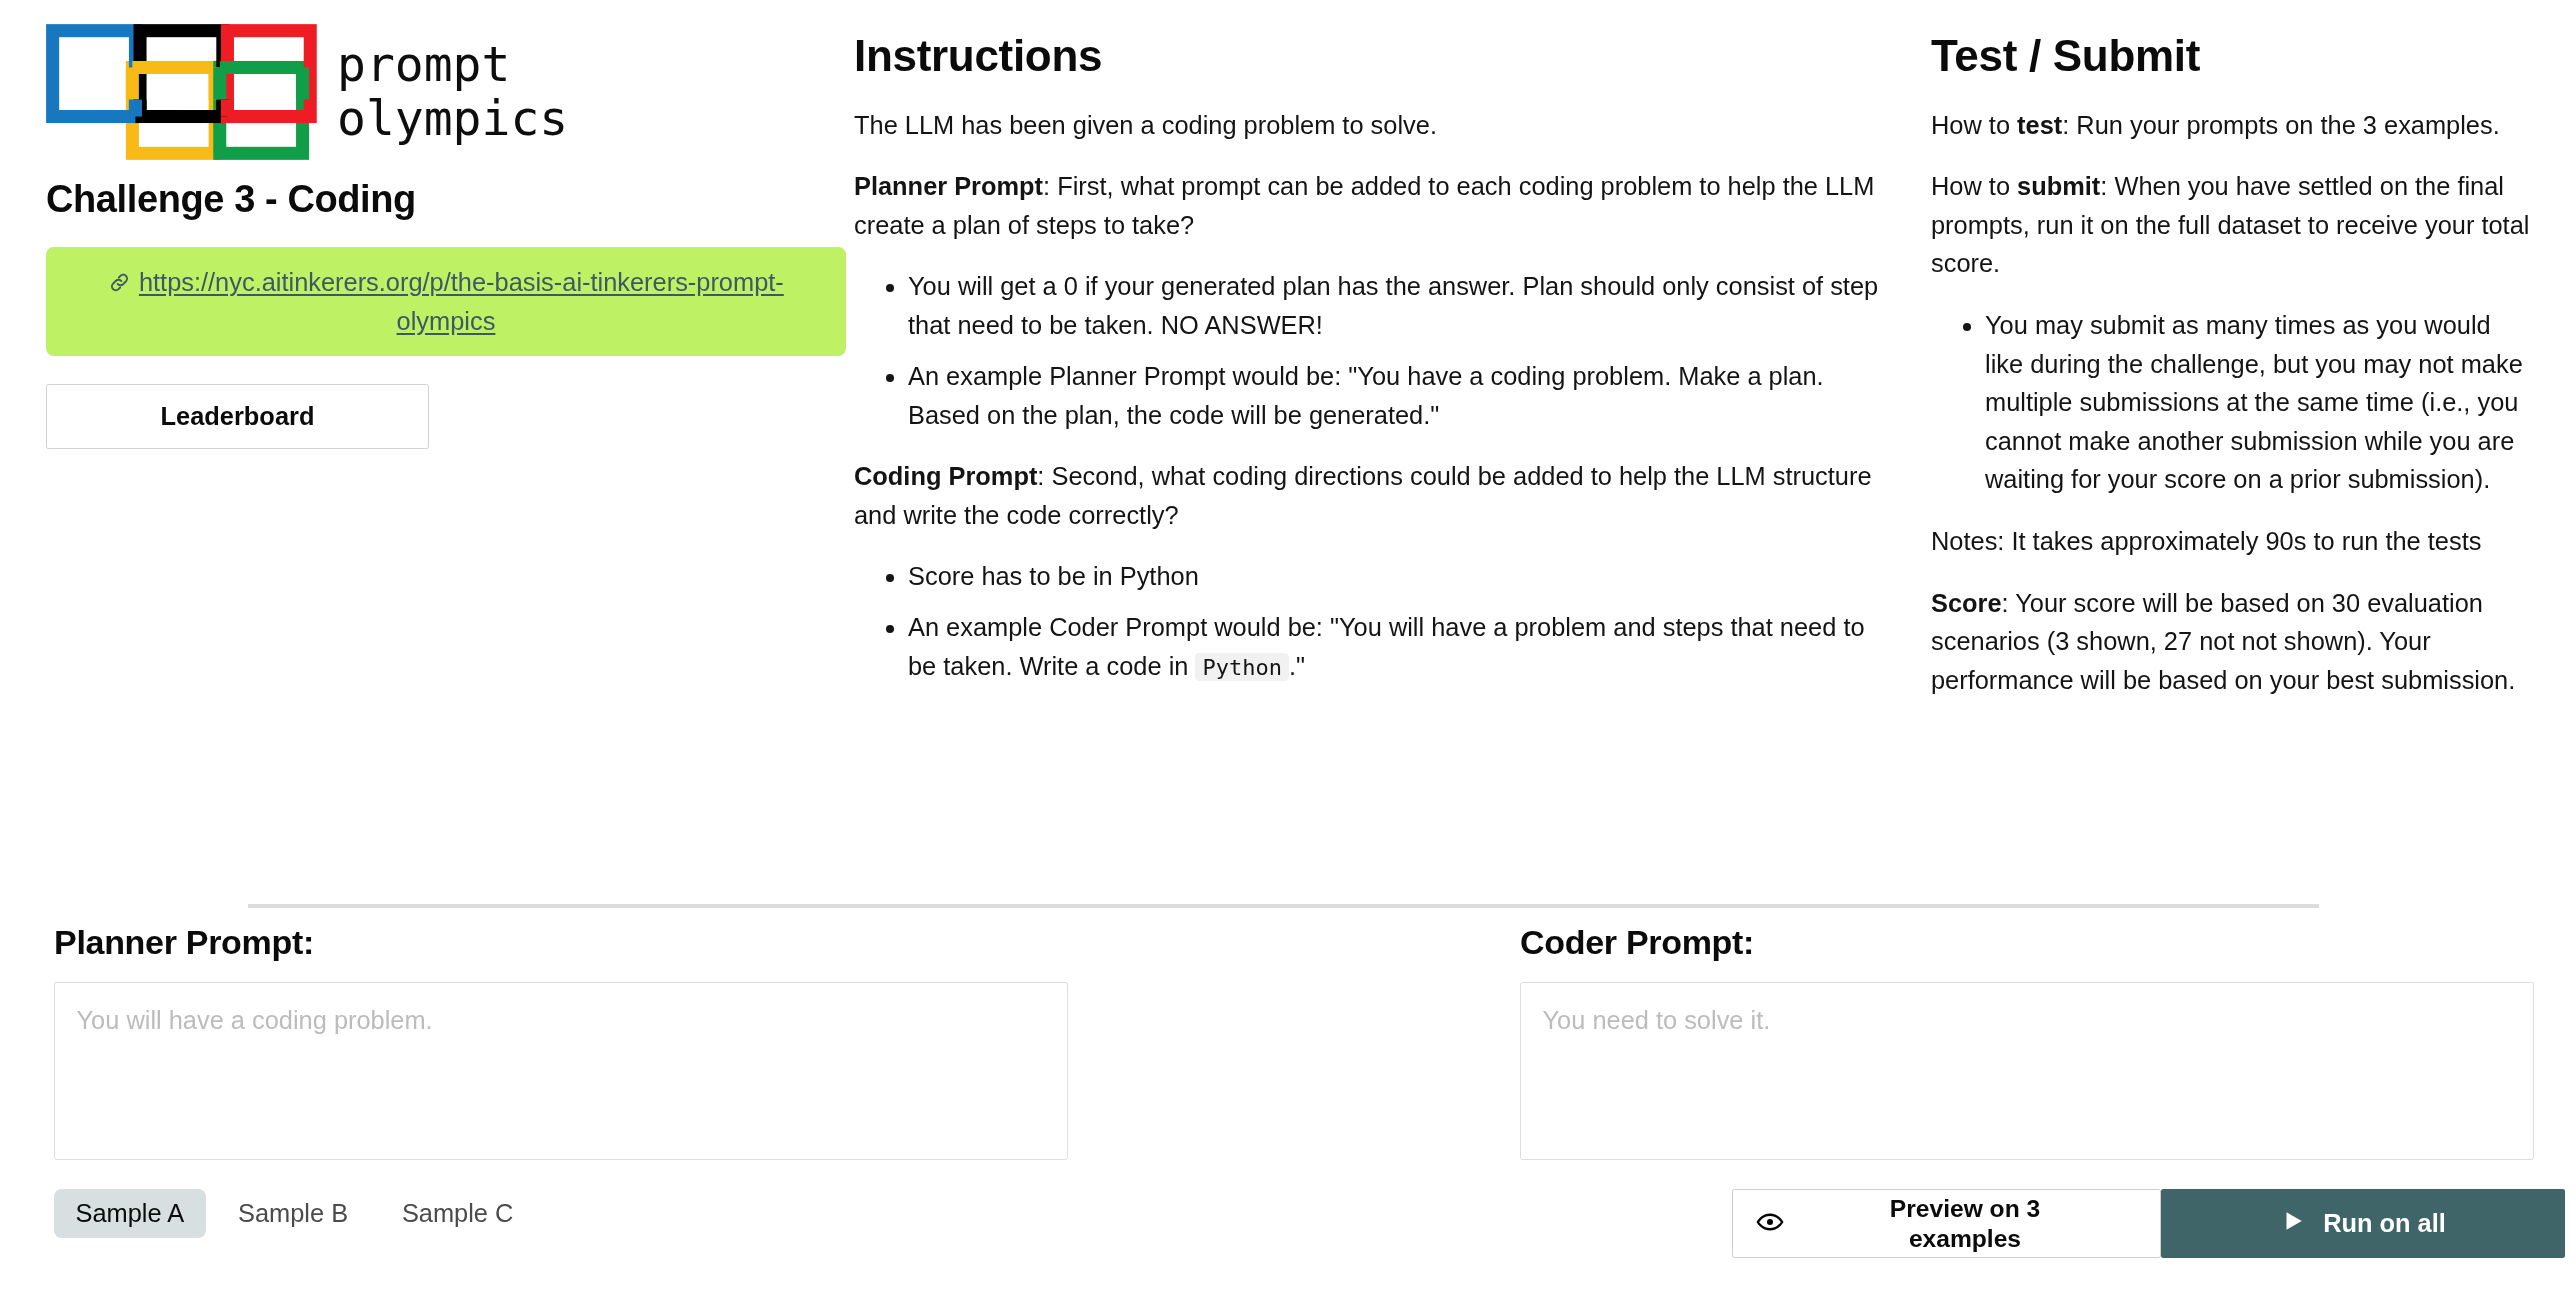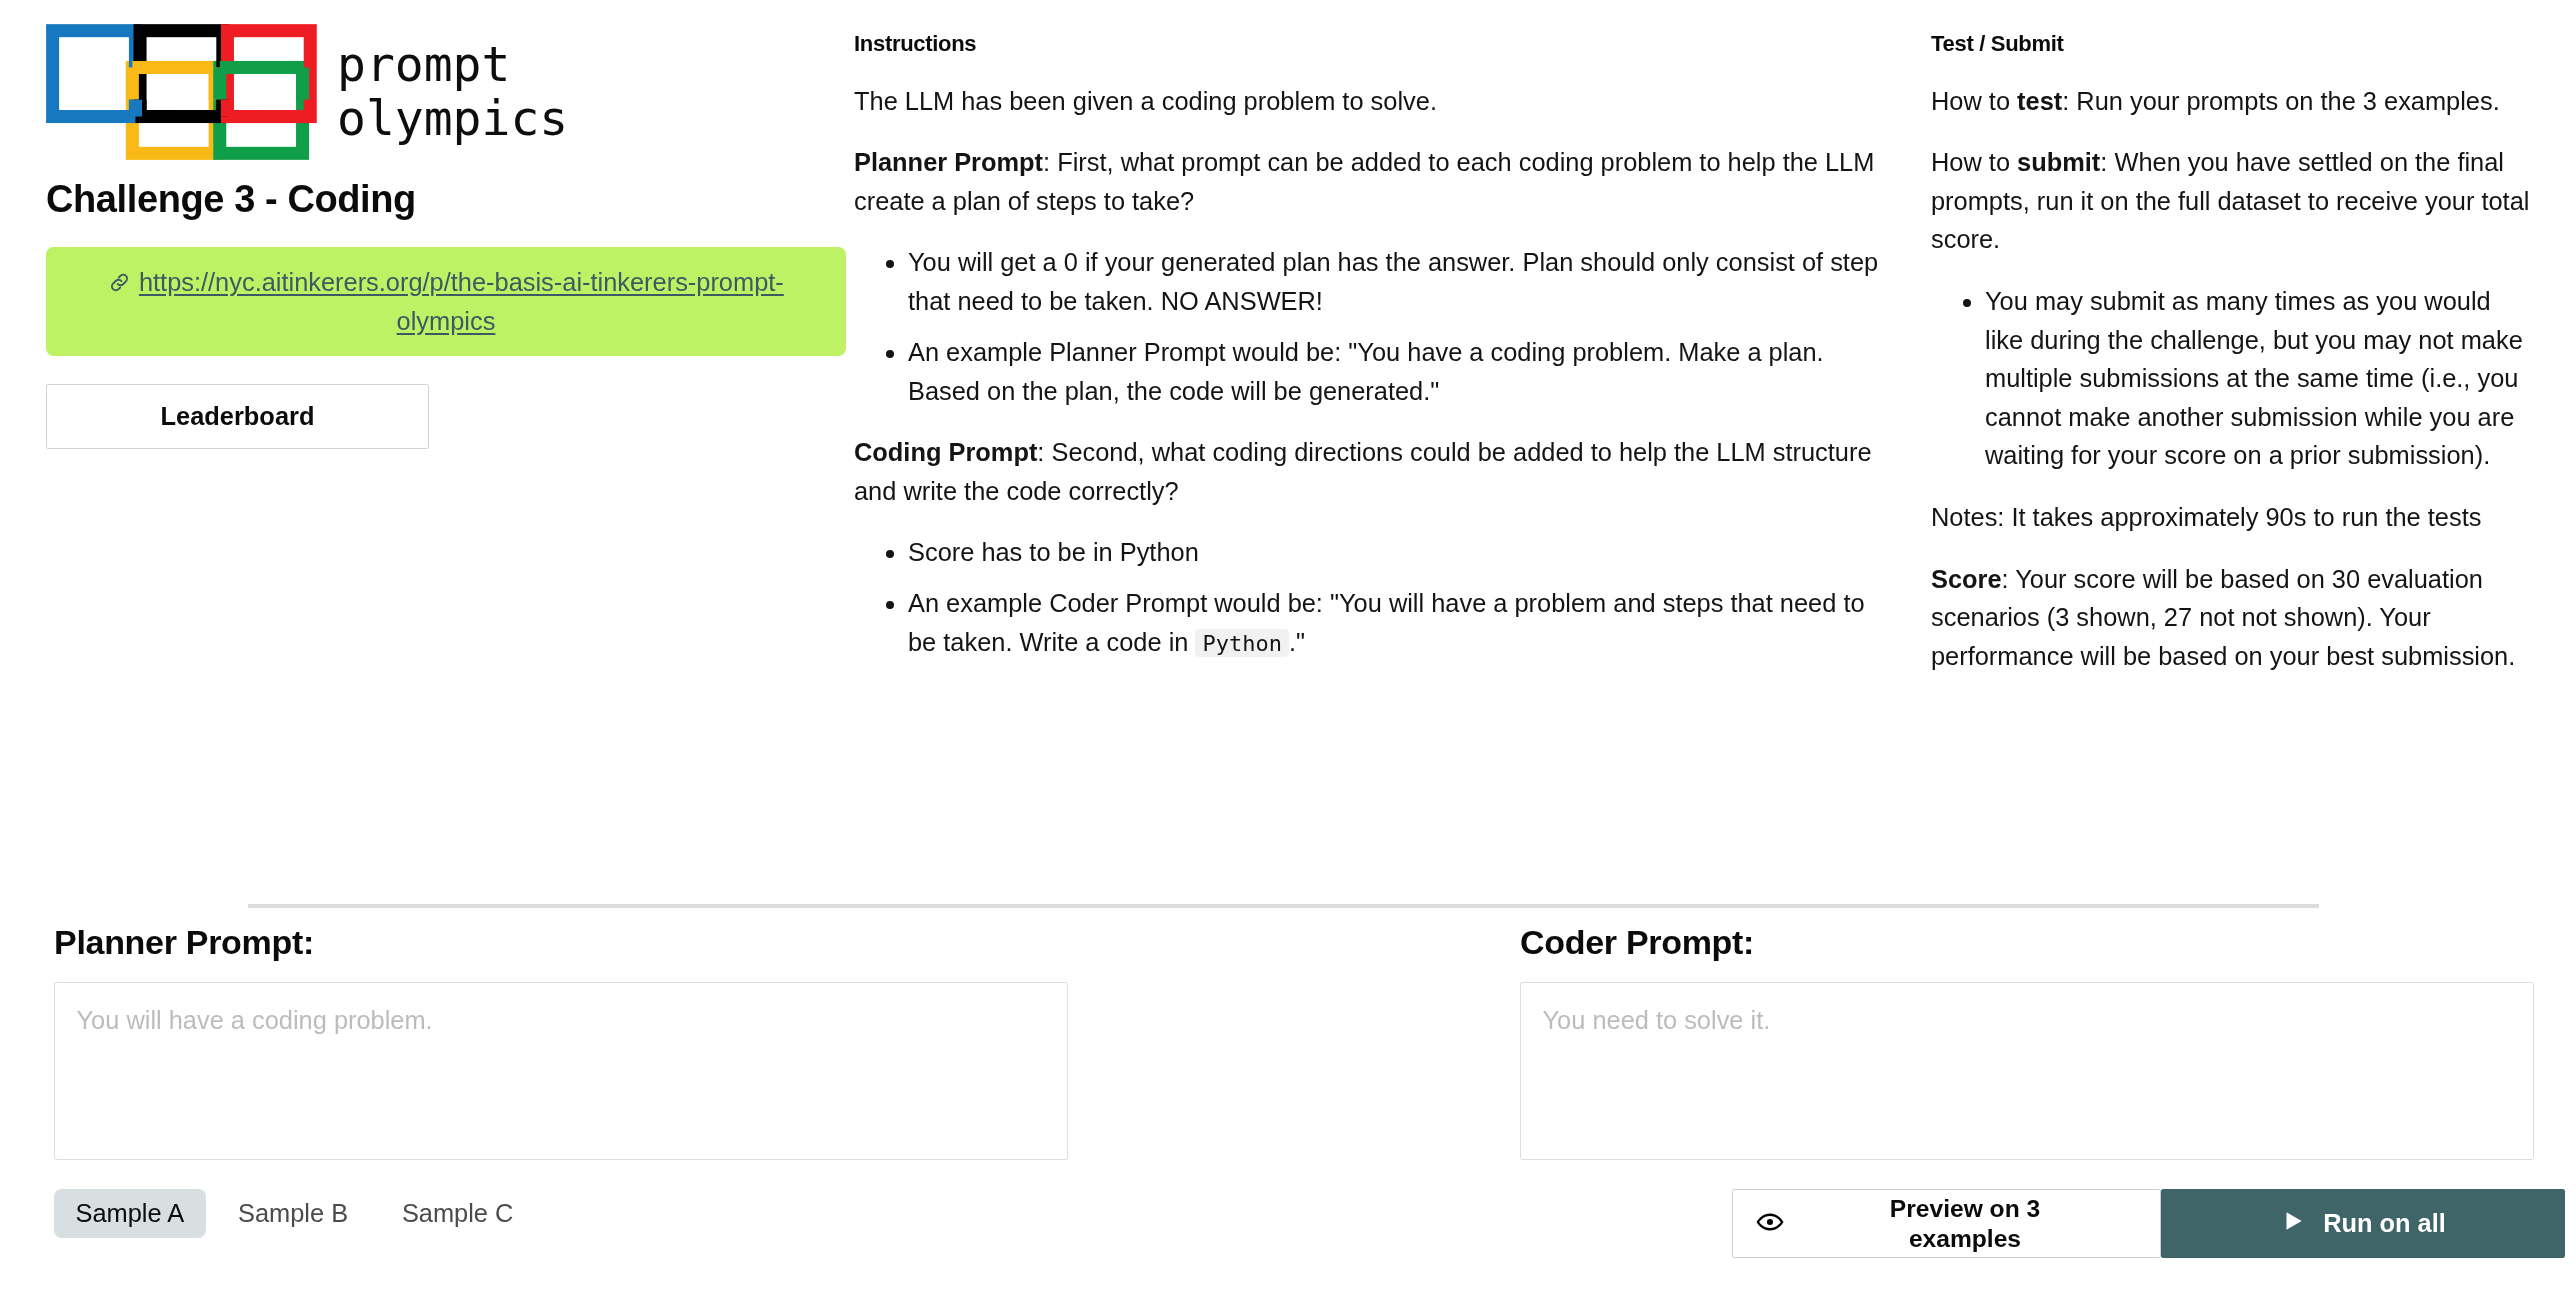--- a/index.html
+++ b/index.html
@@ -118,21 +118,21 @@
   }
   
   .right-col {
     width: 645px;
     flex: 0 0 645px;
     padding: 31px 46px 0 0;
     box-sizing: border-box;
   }
 
   .col-heading {
-    font-size: 22px;
+    font-size: 44px;
     font-weight: bold;
     letter-spacing: -0.3px;
     margin: 0 0 24.6px 0;
     color: #0b0b0b;
   }
   .para {
     font-size: 25.4px;
     line-height: 1.52;
     margin: 0 0 23px 0;
     color: #141414;

